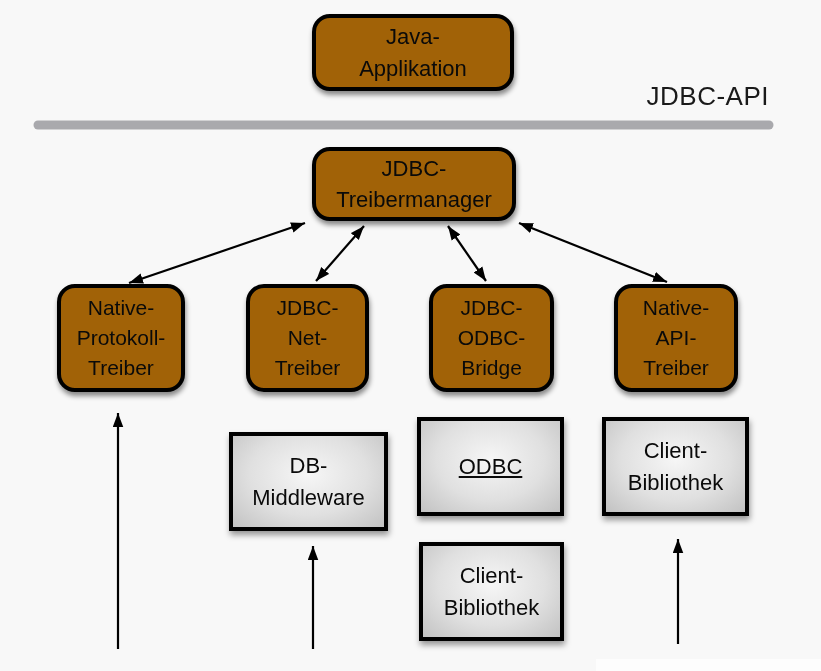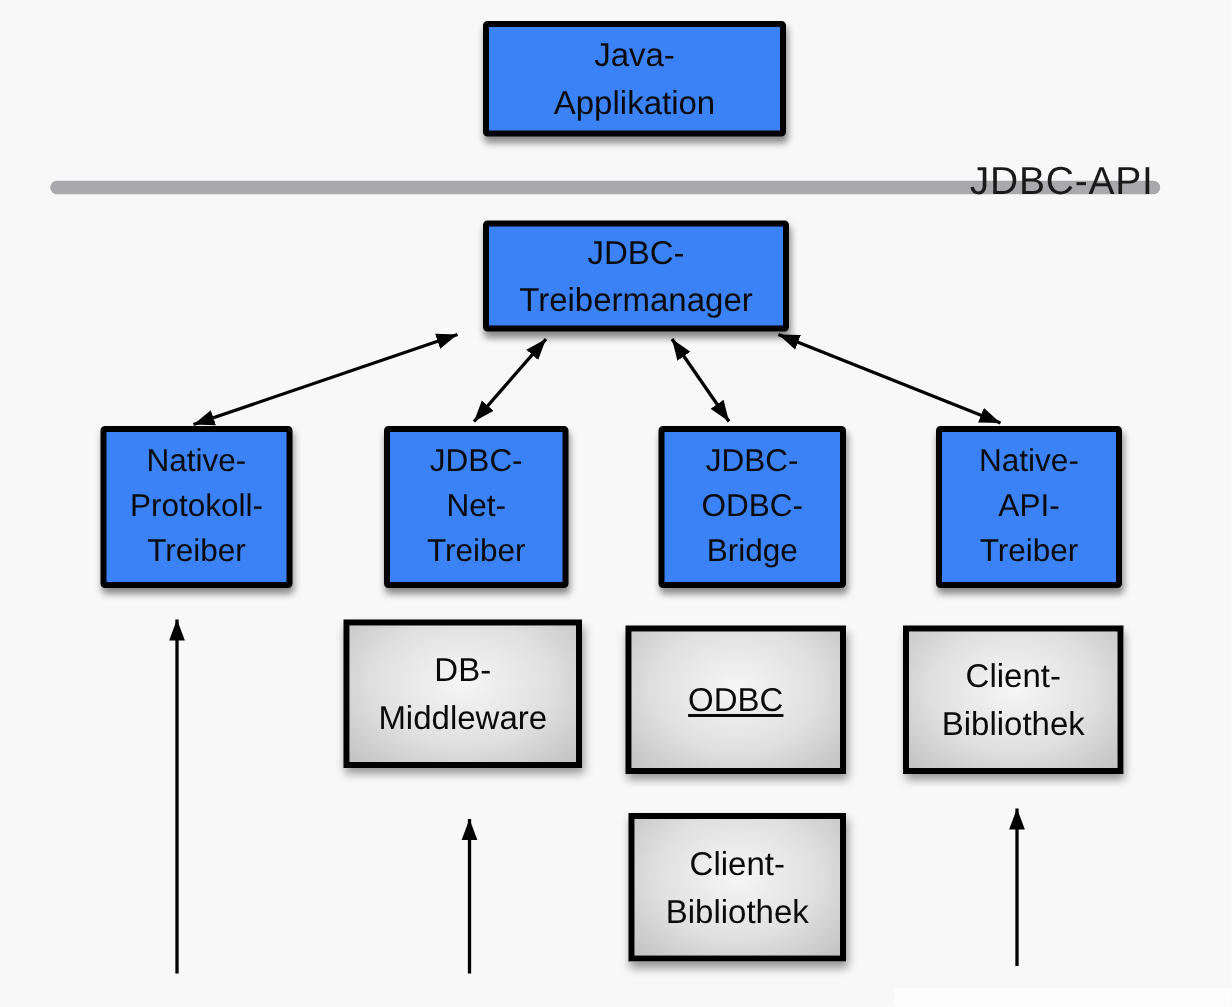--- a/index.html
+++ b/index.html
@@ -29,52 +29,50 @@
     align-items: center;
     justify-content: center;
     text-align: center;
     white-space: pre-line;
     font-size: 22px;
     line-height: 1.42;
     color: #0a0a0a;
     border: 4px solid #000;
   }
   .node.round {
-    background: #3b82f6;
-    border-radius: 3px;
+    background: #a16207;
+    border-radius: 18px;
     box-shadow: 1px 4px 5px rgba(0,0,0,0.45);
-    margin-left: 10px;
   }
   .node.gray {
     background: radial-gradient(ellipse at 50% 42%, #f6f6f6 0%, #e0e0e0 55%, #c2c2c2 100%);
     border-radius: 0;
     box-shadow: 1px 4px 6px rgba(0,0,0,0.40);
   }
 
   
   #node-java-app        { left: 312px; top: 14px;  width: 202px; height: 77px; }
   #node-manager         { left: 312px; top: 147px; width: 204px; height: 74px; }
   #node-native-protokoll{ left: 57px;  top: 284px; width: 128px; height: 108px; font-size: 21px;}
   #node-jdbc-net        { left: 246px; top: 284px; width: 123px; height: 108px; font-size: 21px;}
   #node-jdbc-odbc       { left: 429px; top: 284px; width: 125px; height: 108px; font-size: 21px;}
   #node-native-api      { left: 614px; top: 284px; width: 124px; height: 108px; font-size: 21px;}
-  #node-db-middleware   { left: 229px; top: 413px; width: 159px; height: 99px; }
+  #node-db-middleware   { left: 229px; top: 432px; width: 159px; height: 99px; }
   #node-odbc            { left: 417px; top: 417px; width: 147px; height: 99px; text-decoration: underline; }
   #node-client-right    { left: 602px; top: 417px; width: 147px; height: 99px; }
   #node-client-bottom   { left: 419px; top: 542px; width: 145px; height: 99px; }
 
   
   #api-label {
     position: absolute;
     top: 81px;
     right: 52px;
     font-size: 26px;
     letter-spacing: 0.5px;
     color: #1a1a1a;
-    margin-top: 24px;
   }
 
   
   #bottom-strip {
     position: absolute;
     left: 596px; bottom: 0;
     width: 225px; height: 12px;
     background: rgba(255,255,255,0.75);
   }
 </style>

